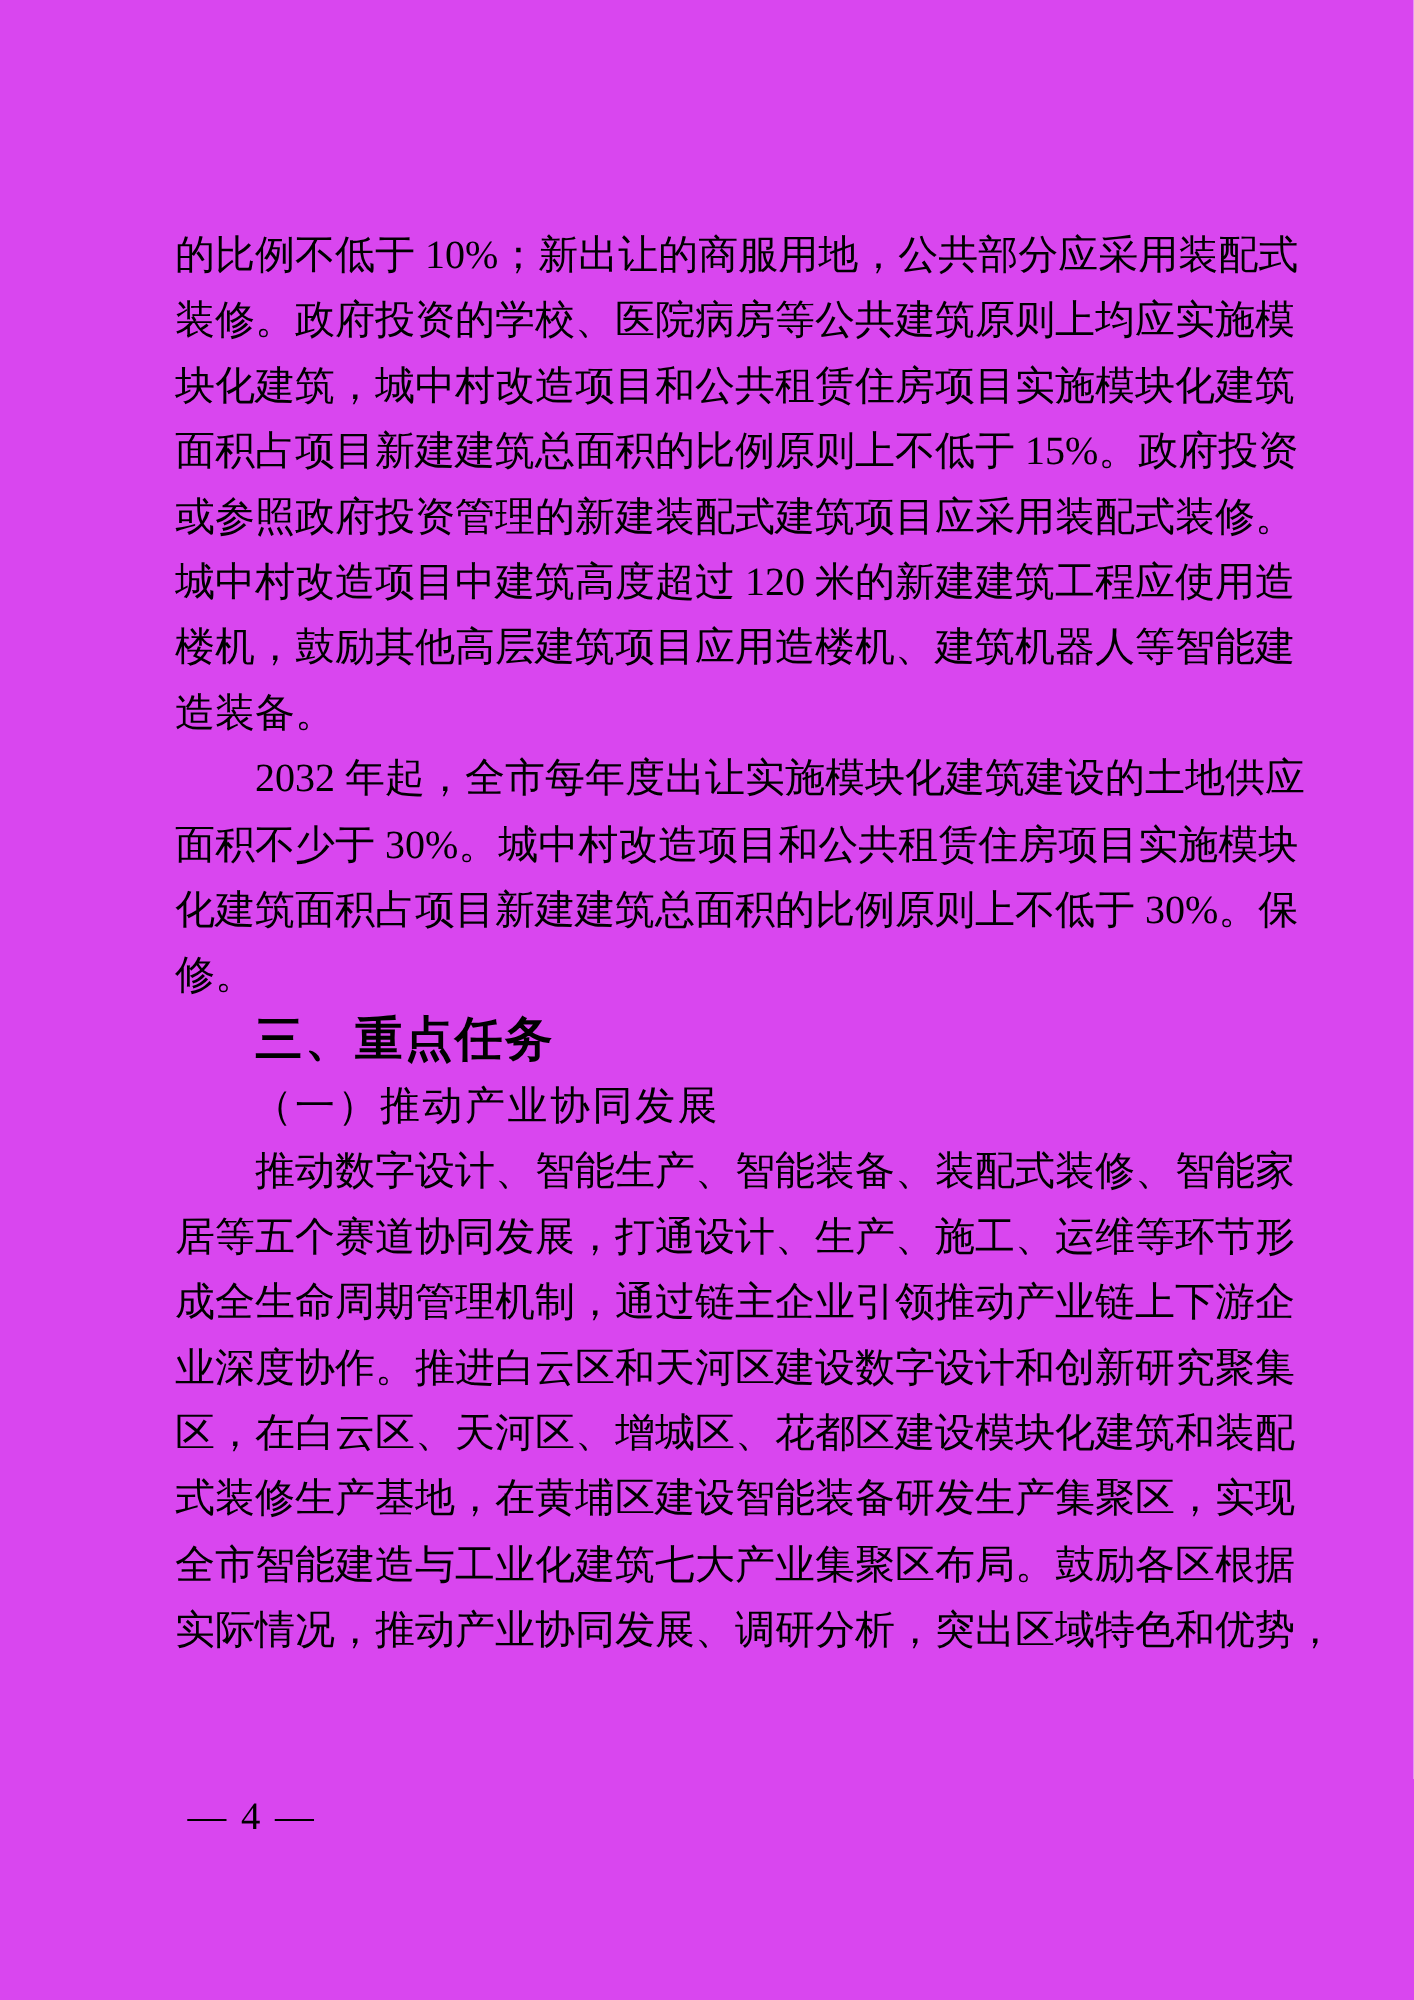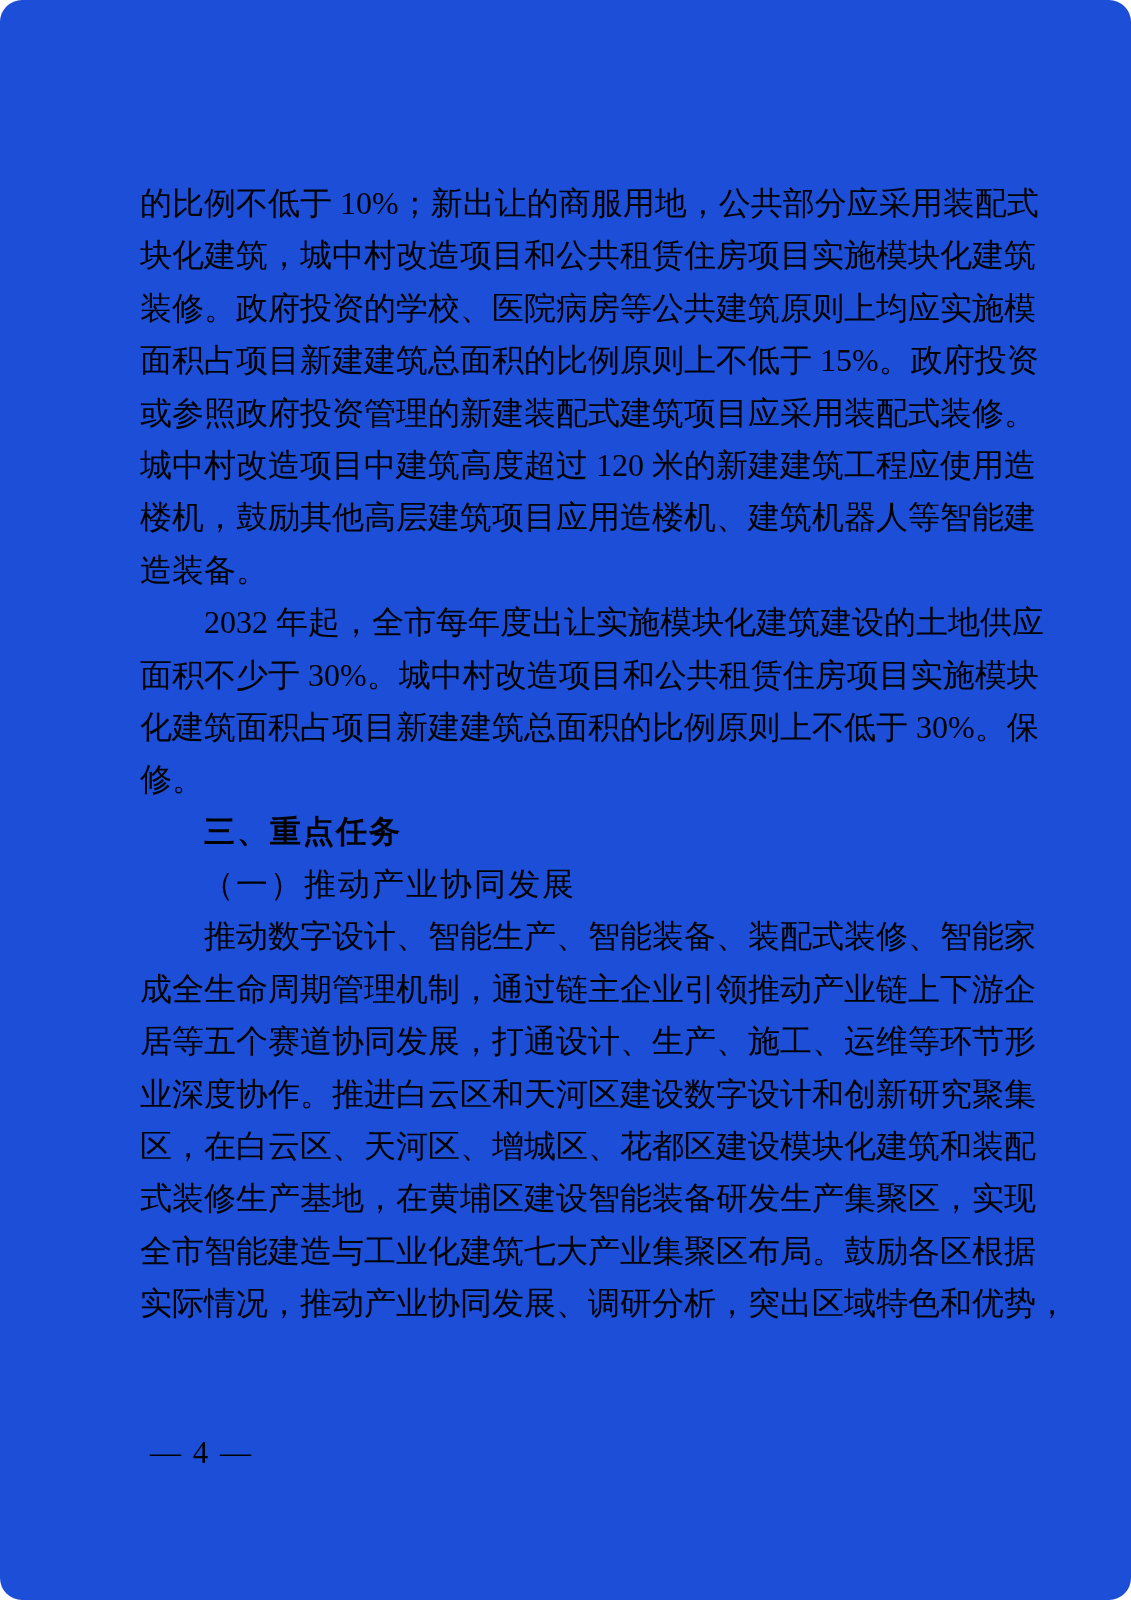--- a/index.html
+++ b/index.html
@@ -4,24 +4,23 @@
 <style>
   html, body {
     margin: 0;
     padding: 0;
     background: #ffffff;
   }
   .page {
     position: relative;
     width: 1131px;
     height: 1600px;
-    background: #1d4ed8;
+    background: #d946ef;
     color: #000000;
     overflow: hidden;
-    border-radius: 22px;
   }
   .content {
     position: absolute;
     left: 140px;
     top: 177px;
     width: 858px;
     font-family: "Liberation Serif", "DejaVu Serif", serif;
     font-size: 32px;
     color: #000000;
   }
@@ -34,21 +33,21 @@
     text-align-last: left;
     text-justify: inter-character;
   }
   .line.j {
     text-align-last: justify;
   }
   .ind { text-indent: 64px; }
   .h1 {
     font-family: "Liberation Sans", "DejaVu Sans", sans-serif;
     font-weight: 700;
-    font-size: 31px;
+    font-size: 38px;
     height: 52.4px;
     line-height: 52.4px;
     margin: 0;
     text-indent: 64px;
     letter-spacing: 2px;
   }
   .h2 {
     font-family: Liberation Serif, serif;
     font-weight: 400;
     font-size: 32px;
@@ -71,44 +70,44 @@
   }
 </style>
 </head>
 <body>
 
 <div class="page">
   <main class="content">
 
     <section class="para">
       <div class="line j">的比例不低于 10%；新出让的商服用地，公共部分应采用装配式</div>
+      <div class="line j">装修。政府投资的学校、医院病房等公共建筑原则上均应实施模</div>
       <div class="line j">块化建筑，城中村改造项目和公共租赁住房项目实施模块化建筑</div>
-      <div class="line j">装修。政府投资的学校、医院病房等公共建筑原则上均应实施模</div>
       <div class="line j">面积占项目新建建筑总面积的比例原则上不低于 15%。政府投资</div>
       <div class="line j">或参照政府投资管理的新建装配式建筑项目应采用装配式装修。</div>
       <div class="line j">城中村改造项目中建筑高度超过 120 米的新建建筑工程应使用造</div>
       <div class="line j">楼机，鼓励其他高层建筑项目应用造楼机、建筑机器人等智能建</div>
       <div class="line">造装备。</div>
     </section>
 
     <section class="para">
       <div class="line j ind">2032 年起，全市每年度出让实施模块化建筑建设的土地供应</div>
       <div class="line j">面积不少于 30%。城中村改造项目和公共租赁住房项目实施模块</div>
       <div class="line j">化建筑面积占项目新建建筑总面积的比例原则上不低于 30%。保</div>
       <div class="line">修。</div>
     </section>
 
     <h2 class="h1">三、重点任务</h2>
 
     <h3 class="h2">（一）推动产业协同发展</h3>
 
     <section class="para">
       <div class="line j ind">推动数字设计、智能生产、智能装备、装配式装修、智能家</div>
+      <div class="line j">居等五个赛道协同发展，打通设计、生产、施工、运维等环节形</div>
       <div class="line j">成全生命周期管理机制，通过链主企业引领推动产业链上下游企</div>
-      <div class="line j">居等五个赛道协同发展，打通设计、生产、施工、运维等环节形</div>
       <div class="line j">业深度协作。推进白云区和天河区建设数字设计和创新研究聚集</div>
       <div class="line j">区，在白云区、天河区、增城区、花都区建设模块化建筑和装配</div>
       <div class="line j">式装修生产基地，在黄埔区建设智能装备研发生产集聚区，实现</div>
       <div class="line j">全市智能建造与工业化建筑七大产业集聚区布局。鼓励各区根据</div>
       <div class="line j">实际情况，推动产业协同发展、调研分析，突出区域特色和优势，</div>
     </section>
 
   </main>
 
   <footer class="footer">

